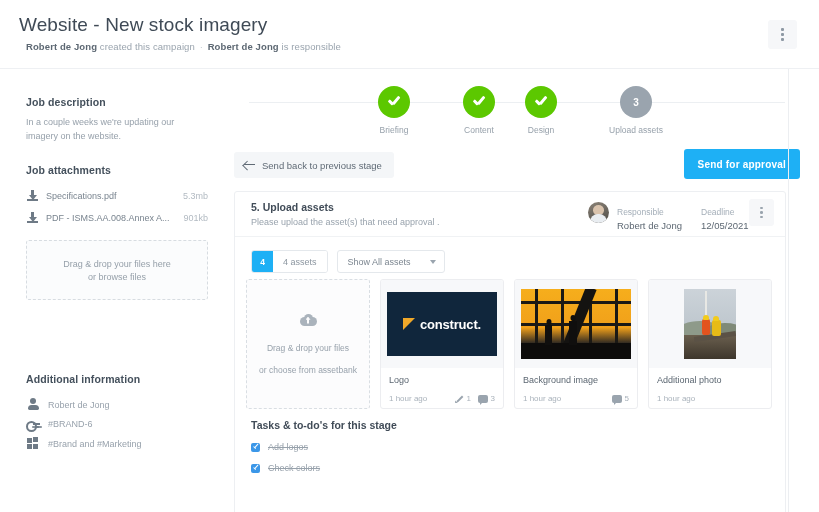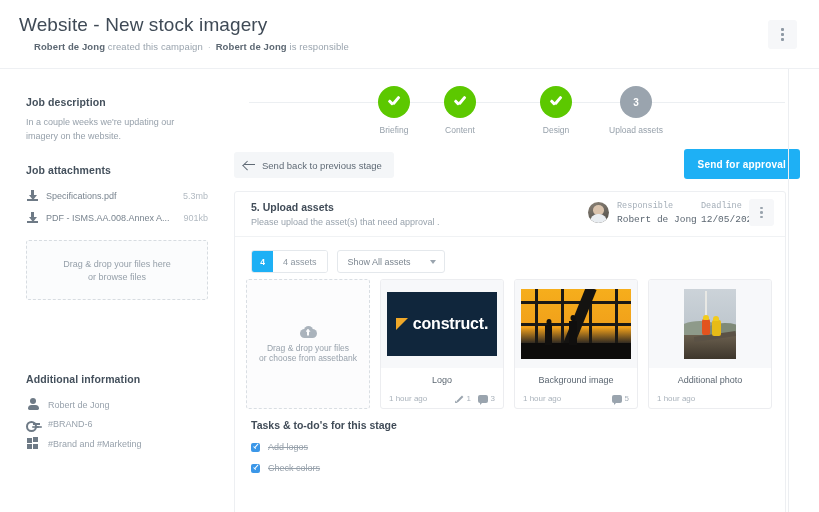--- a/index.html
+++ b/index.html
@@ -15,21 +15,21 @@
   
   .app-header {
     position: absolute; left:0; top:0; width:819px; height:69px;
     background:#ffffff; border-bottom:1px solid #eef0f3;
   }
   .header-title {
     position:absolute; left:19px; top:14px;
     font-size:19px; font-weight:400; color:#3f4a56; letter-spacing:.1px;
   }
   .header-sub {
-    position:absolute; left:34px; top:41px;
+    position:absolute; left:26px; top:41px;
     font-size:9.5px; color:#9aa4ae; letter-spacing:.1px; white-space:nowrap;
   }
   .header-sub b { color:#5d6873; font-weight:700; }
   .header-sub .dot { color:#c4cbd2; padding:0 2px; }
   .kebab-btn {
     position:absolute; right:22px; top:20px; width:29px; height:29px;
     background:#f6f7f9; border-radius:3px; cursor:pointer;
     display:flex; flex-direction:column; align-items:center; justify-content:center; gap:2px;
   }
   .kebab-btn i { display:block; width:3px; height:3px; background:#8e99a4; border-radius:1px; }
@@ -127,21 +127,21 @@
   .stage-head { position:relative; height:45px; border-bottom:1px solid #f0f2f4; }
   .stage-title { position:absolute; left:16px; top:9px; font-size:10.5px; font-weight:700; color:#414c58; }
   .stage-desc  { position:absolute; left:16px; top:25px; font-size:9px; color:#99a3ad; }
   .avatar {
     position:absolute; left:353px; top:10px; width:21px; height:21px; border-radius:50%;
     background:linear-gradient(160deg,#8b8275 0%,#6f6a62 45%,#4c4943 100%);
     overflow:hidden;
   }
   .avatar:before{content:'';position:absolute;left:5px;top:3px;width:11px;height:10px;border-radius:50% 50% 45% 45%;background:#d9c3ad;}
   .avatar:after{content:'';position:absolute;left:2px;top:12px;width:17px;height:10px;border-radius:8px 8px 0 0;background:#e9edf1;}
-  .meta-col { position:absolute; top:9px;font-family:Liberation Mono, monospace; }
+  .meta-col { position:absolute; top:15px; }
   .meta-k { font-size:8.5px; color:#a4aeb8; }
   .meta-v { font-size:9.5px; color:#5c6772; margin-top:3px; }
   .meta-resp { left:382px; }
   .meta-dead { left:466px; }
   .stage-kebab {
     position:absolute; right:11px; top:7px; width:25px; height:27px; background:#f6f7f9; border-radius:3px;
     display:flex; flex-direction:column; align-items:center; justify-content:center; gap:2px; cursor:pointer;
   }
   .stage-kebab i { width:2.6px; height:2.6px; background:#9aa4ae; border-radius:50%; display:block; }
 
@@ -156,58 +156,58 @@
   .show-sel {
     height:23px; padding:0 8px 0 10px; border:1px solid #e4e8ec; border-radius:3px; background:#fff;
     display:flex; align-items:center; gap:19px; font-size:9px; color:#7c8690; cursor:pointer;
   }
   .caret { width:0;height:0;border-left:3.5px solid transparent;border-right:3.5px solid transparent;border-top:4px solid #9aa4ae; }
 
   
   .assets { position:absolute; left:11px; top:87px; display:flex; gap:10px; }
   .asset-drop {
     width:124px; height:130px; border:1px dashed #d9dee3; border-radius:3px; background:#fcfcfd;
-    display:flex; flex-direction:column; align-items:center; justify-content:center; gap:0; cursor:pointer;
+    display:flex; flex-direction:column; align-items:center; justify-content:center; gap:12px; cursor:pointer;
   }
   .cloud-ico { width:17px; height:12px; position:relative; margin-bottom:5px; }
   .cloud-ico:before{content:'';position:absolute;left:0;top:3px;width:17px;height:9px;border-radius:5px;background:#aab3bc;}
   .cloud-ico:after{content:'';position:absolute;left:4.5px;top:0;width:9px;height:9px;border-radius:50%;background:#aab3bc;}
   .cloud-arrow{position:absolute;left:6px;top:3px;width:5px;height:7px;background:#fcfcfd;z-index:2;
     clip-path:polygon(50% 0,100% 45%,70% 45%,70% 100%,30% 100%,30% 45%,0 45%);}
   .drop-t { font-size:8.5px; color:#98a2ac; }
   .asset-card {
     width:124px; height:130px; border:1px solid #ecedf0; border-radius:3px; background:#fff;
     cursor:pointer; position:relative; overflow:hidden;
   }
   .thumb-wrap { width:100%; height:88px; background:#f7f8fa; display:flex; align-items:center; justify-content:center; }
   .thumb-logo { width:110px; height:64px; background:#10263c; display:flex; align-items:center; justify-content:center; gap:5px; }
   .logo-mark { width:12px; height:12px; background:#f0a829; position:relative; }
   .logo-mark:after{content:'';position:absolute;right:0;bottom:0;width:0;height:0;border-left:12px solid transparent;border-bottom:12px solid #10263c;}
-  .logo-txt { color:#fff; font-size:16px; font-weight:700; letter-spacing:-.2px; }
+  .logo-txt { color:#fff; font-size:13px; font-weight:700; letter-spacing:-.2px; }
   .thumb-bg { width:110px; height:70px; position:relative; overflow:hidden;
     background:linear-gradient(180deg,#f6ae1c 0%,#f1a01a 55%,#2a2622 78%,#131211 100%); }
   .bg-grid { position:absolute; inset:0; }
   .bg-grid i { position:absolute; background:#1b1915; }
   .bg-diag { position:absolute; left:50px; top:-4px; width:11px; height:80px; background:#141311; transform:rotate(22deg); }
   .bg-floor{ position:absolute; left:0; bottom:0; width:110px; height:16px; background:#0d0c0b; }
   .fig { position:absolute; bottom:14px; background:#100f0e; }
   .fig:before{content:'';position:absolute;left:50%;top:-6px;transform:translateX(-50%);width:5px;height:6px;border-radius:50%;background:#100f0e;}
   .thumb-photo { width:52px; height:70px; position:relative; overflow:hidden;
     background:linear-gradient(180deg,#c9d0d6 0%,#b8c2c9 46%,#7d7466 64%,#4a4237 100%); }
   .ph-sky { position:absolute; left:0; top:0; width:52px; height:44px; background:linear-gradient(180deg,#ccd3d9,#bcc5cc); }
   .ph-hill{ position:absolute; left:-6px; top:32px; width:44px; height:18px; border-radius:50%; background:#8e9a8a; }
   .ph-hill2{position:absolute; right:-8px; top:34px; width:38px; height:16px; border-radius:50%; background:#7f8a78;}
   .ph-ground{position:absolute; left:0; bottom:0; width:52px; height:24px; background:linear-gradient(180deg,#6a5f4e,#3d362c);}
   .ph-pole {position:absolute; left:21px; top:2px; width:2px; height:30px; background:#e8e8e4;}
   .ph-w1 {position:absolute; left:18px; top:30px; width:8px; height:16px; background:#e2531f; border-radius:2px;}
   .ph-w1h{position:absolute; left:19px; top:26px; width:6px; height:5px; background:#f2cb1b; border-radius:3px 3px 1px 1px;}
   .ph-w2 {position:absolute; left:28px; top:31px; width:9px; height:16px; background:#e7bb17; border-radius:2px;}
   .ph-w2h{position:absolute; left:29px; top:27px; width:6px; height:5px; background:#f2cb1b; border-radius:3px 3px 1px 1px;}
   .ph-beam{position:absolute; left:10px; top:45px; width:42px; height:5px; background:#5b5246; transform:rotate(-8deg);}
-  .asset-meta { padding:7px 8px 0 8px;text-align:center; }
+  .asset-meta { padding:7px 8px 0 8px; }
   .asset-name { font-size:9px; color:#5c6772; font-weight:400; }
   .asset-foot { display:flex; align-items:center; justify-content:space-between; margin-top:9px; }
   .asset-time { font-size:8px; color:#a9b2bb; }
   .asset-stats { display:flex; align-items:center; gap:7px; }
   .stat { display:flex; align-items:center; gap:2.5px; font-size:8px; color:#a9b2bb; }
   .pen-ico { width:9px; height:9px; position:relative; }
   .pen-ico:before{content:'';position:absolute;left:1px;top:3.5px;width:8px;height:2.4px;background:#9aa4ae;transform:rotate(-45deg);}
   .pen-ico:after{content:'';position:absolute;left:0px;top:6.4px;width:2.6px;height:2.6px;background:#9aa4ae;
     clip-path:polygon(0 100%,100% 100%,0 0);}
   .cmt-ico { width:10px; height:8px; background:#9aa4ae; border-radius:2px; position:relative; }
@@ -299,28 +299,28 @@
     <div class="stepper">
       <div class="step-line"></div>
 
       <div class="step" style="left:111px">
         <div class="step-circle done">
           <span class="check-g"></span>
         </div>
         <div class="step-label">Briefing</div>
       </div>
 
-      <div class="step" style="left:177px">
+      <div class="step" style="left:196px">
         <div class="step-circle done">
           <span class="check-g"></span>
         </div>
         <div class="step-label">Content</div>
       </div>
 
-      <div class="step" style="left:273px">
+      <div class="step" style="left:258px">
         <div class="step-circle done">
           <span class="check-g"></span>
         </div>
         <div class="step-label">Design</div>
       </div>
 
       <div class="step" style="left:353px">
         <div class="step-circle active">3</div>
         <div class="step-label">Upload assets</div>
       </div>

